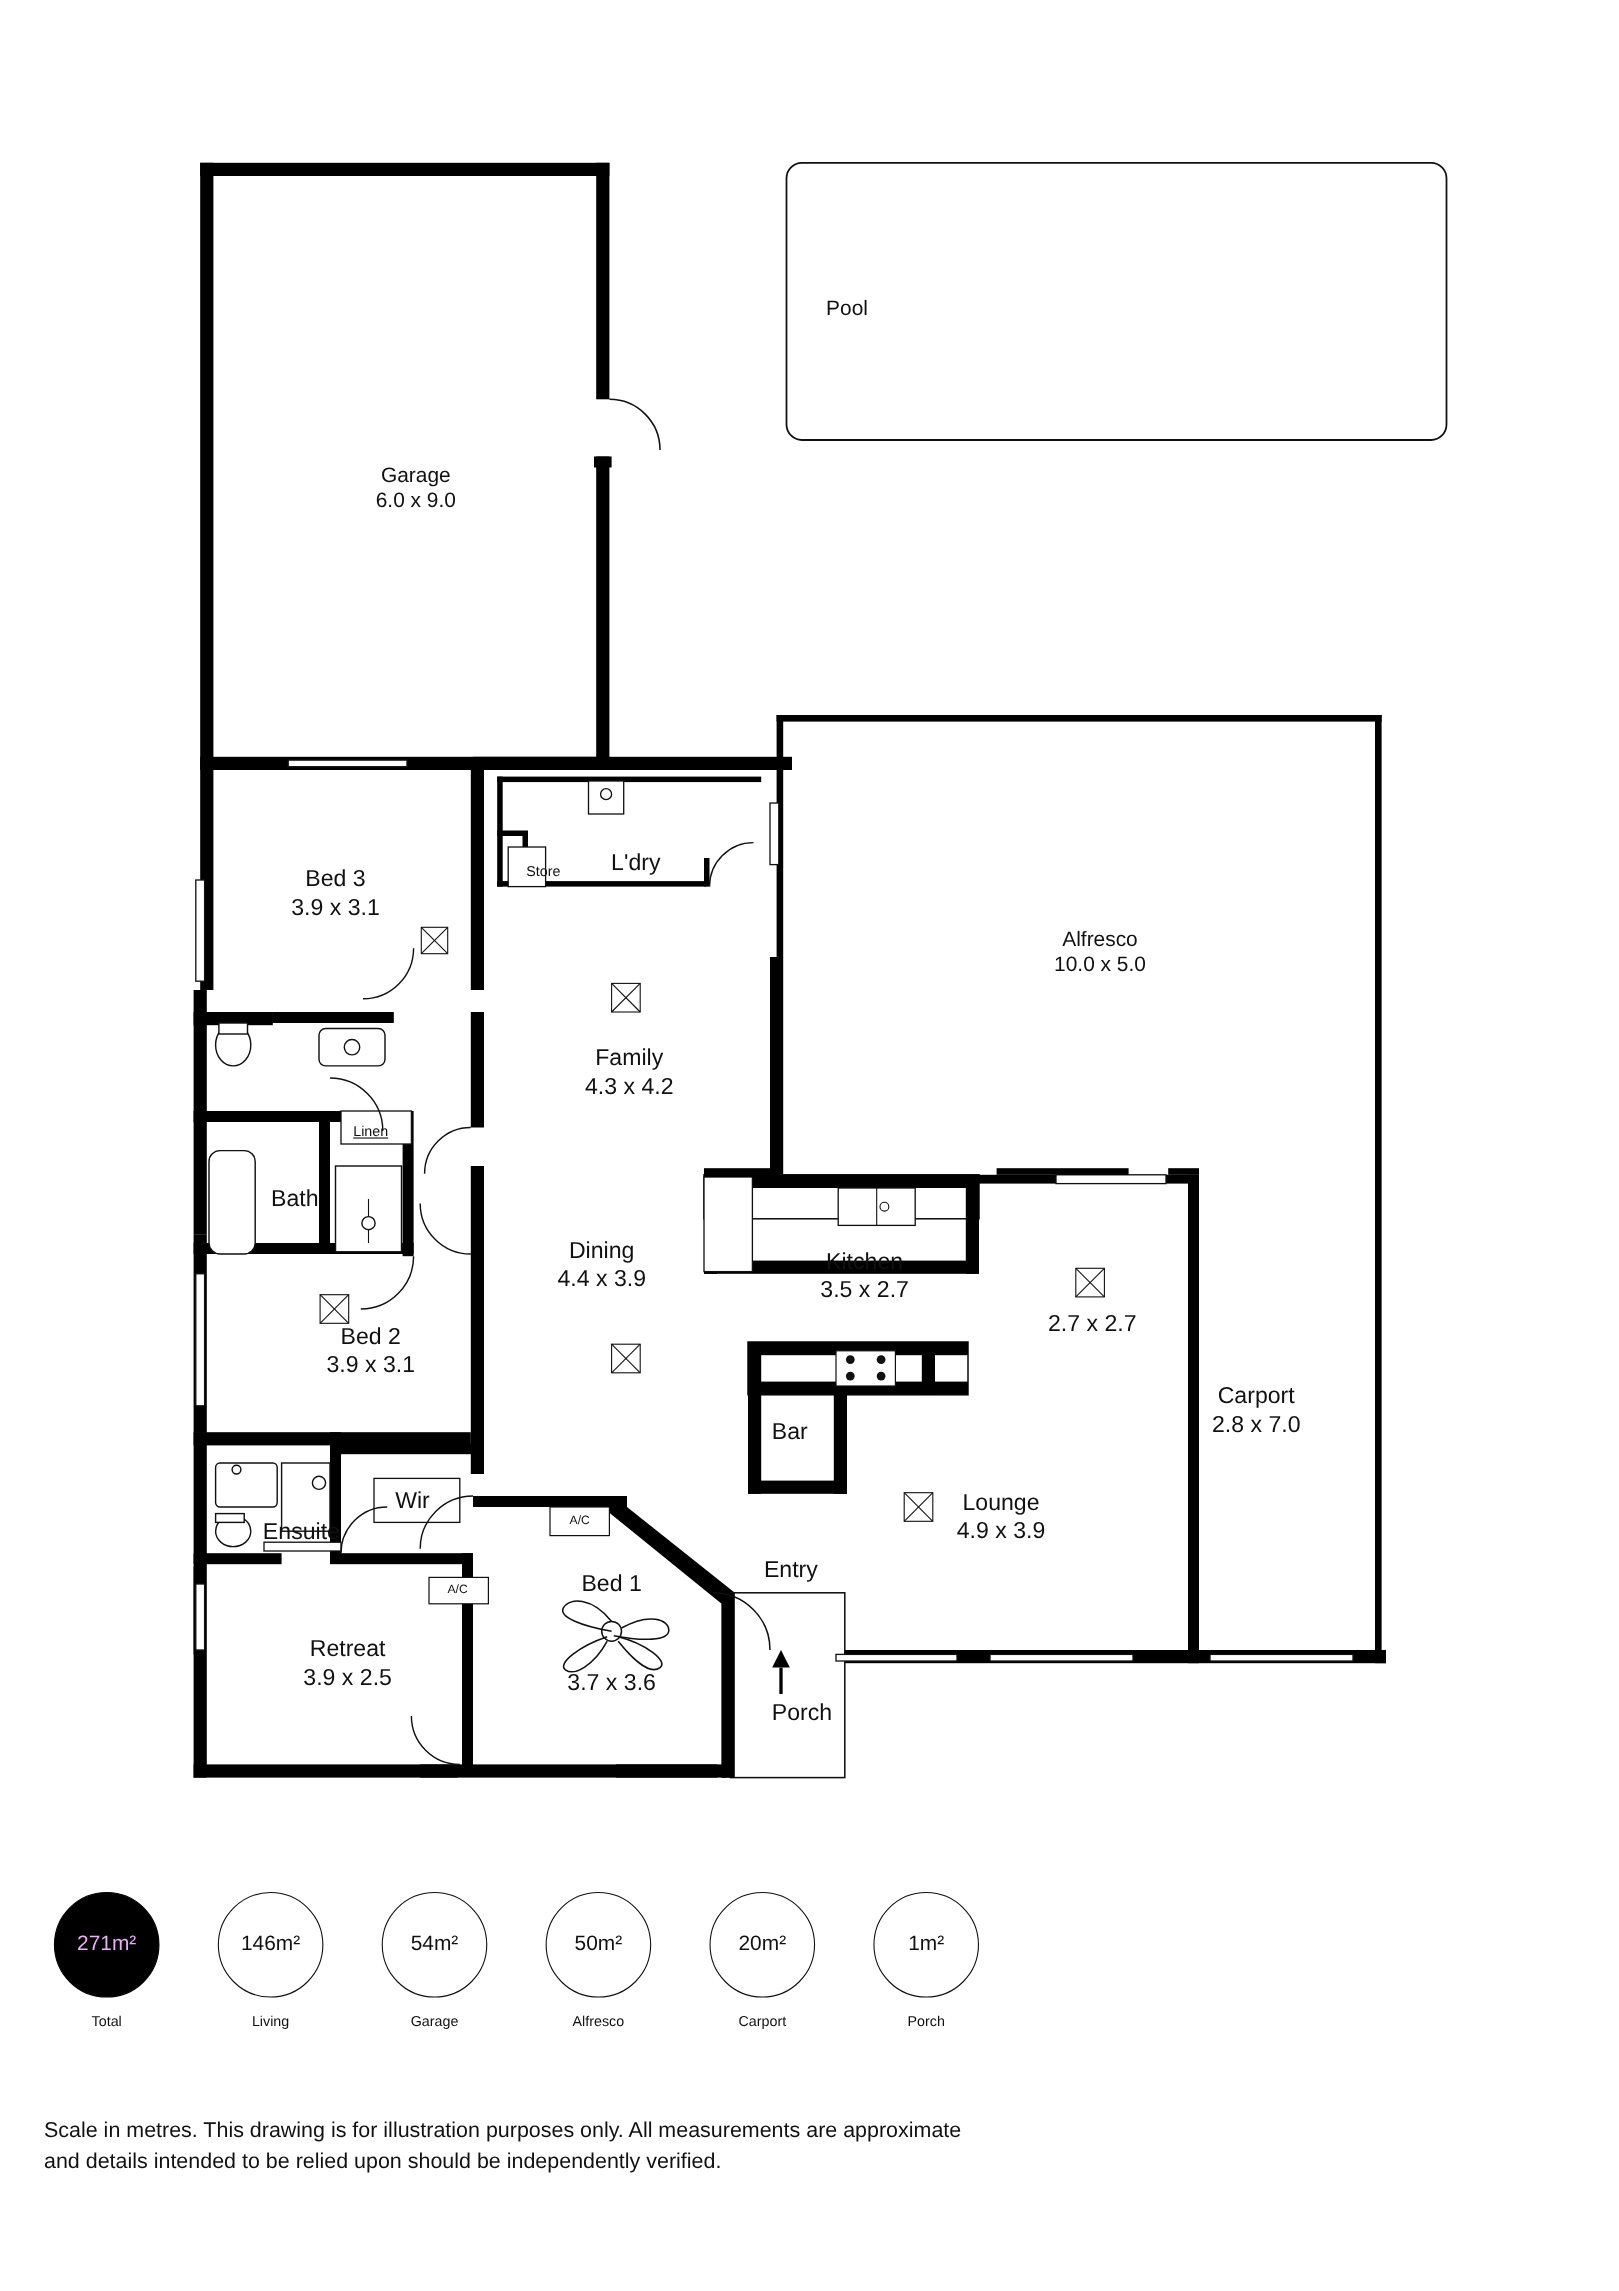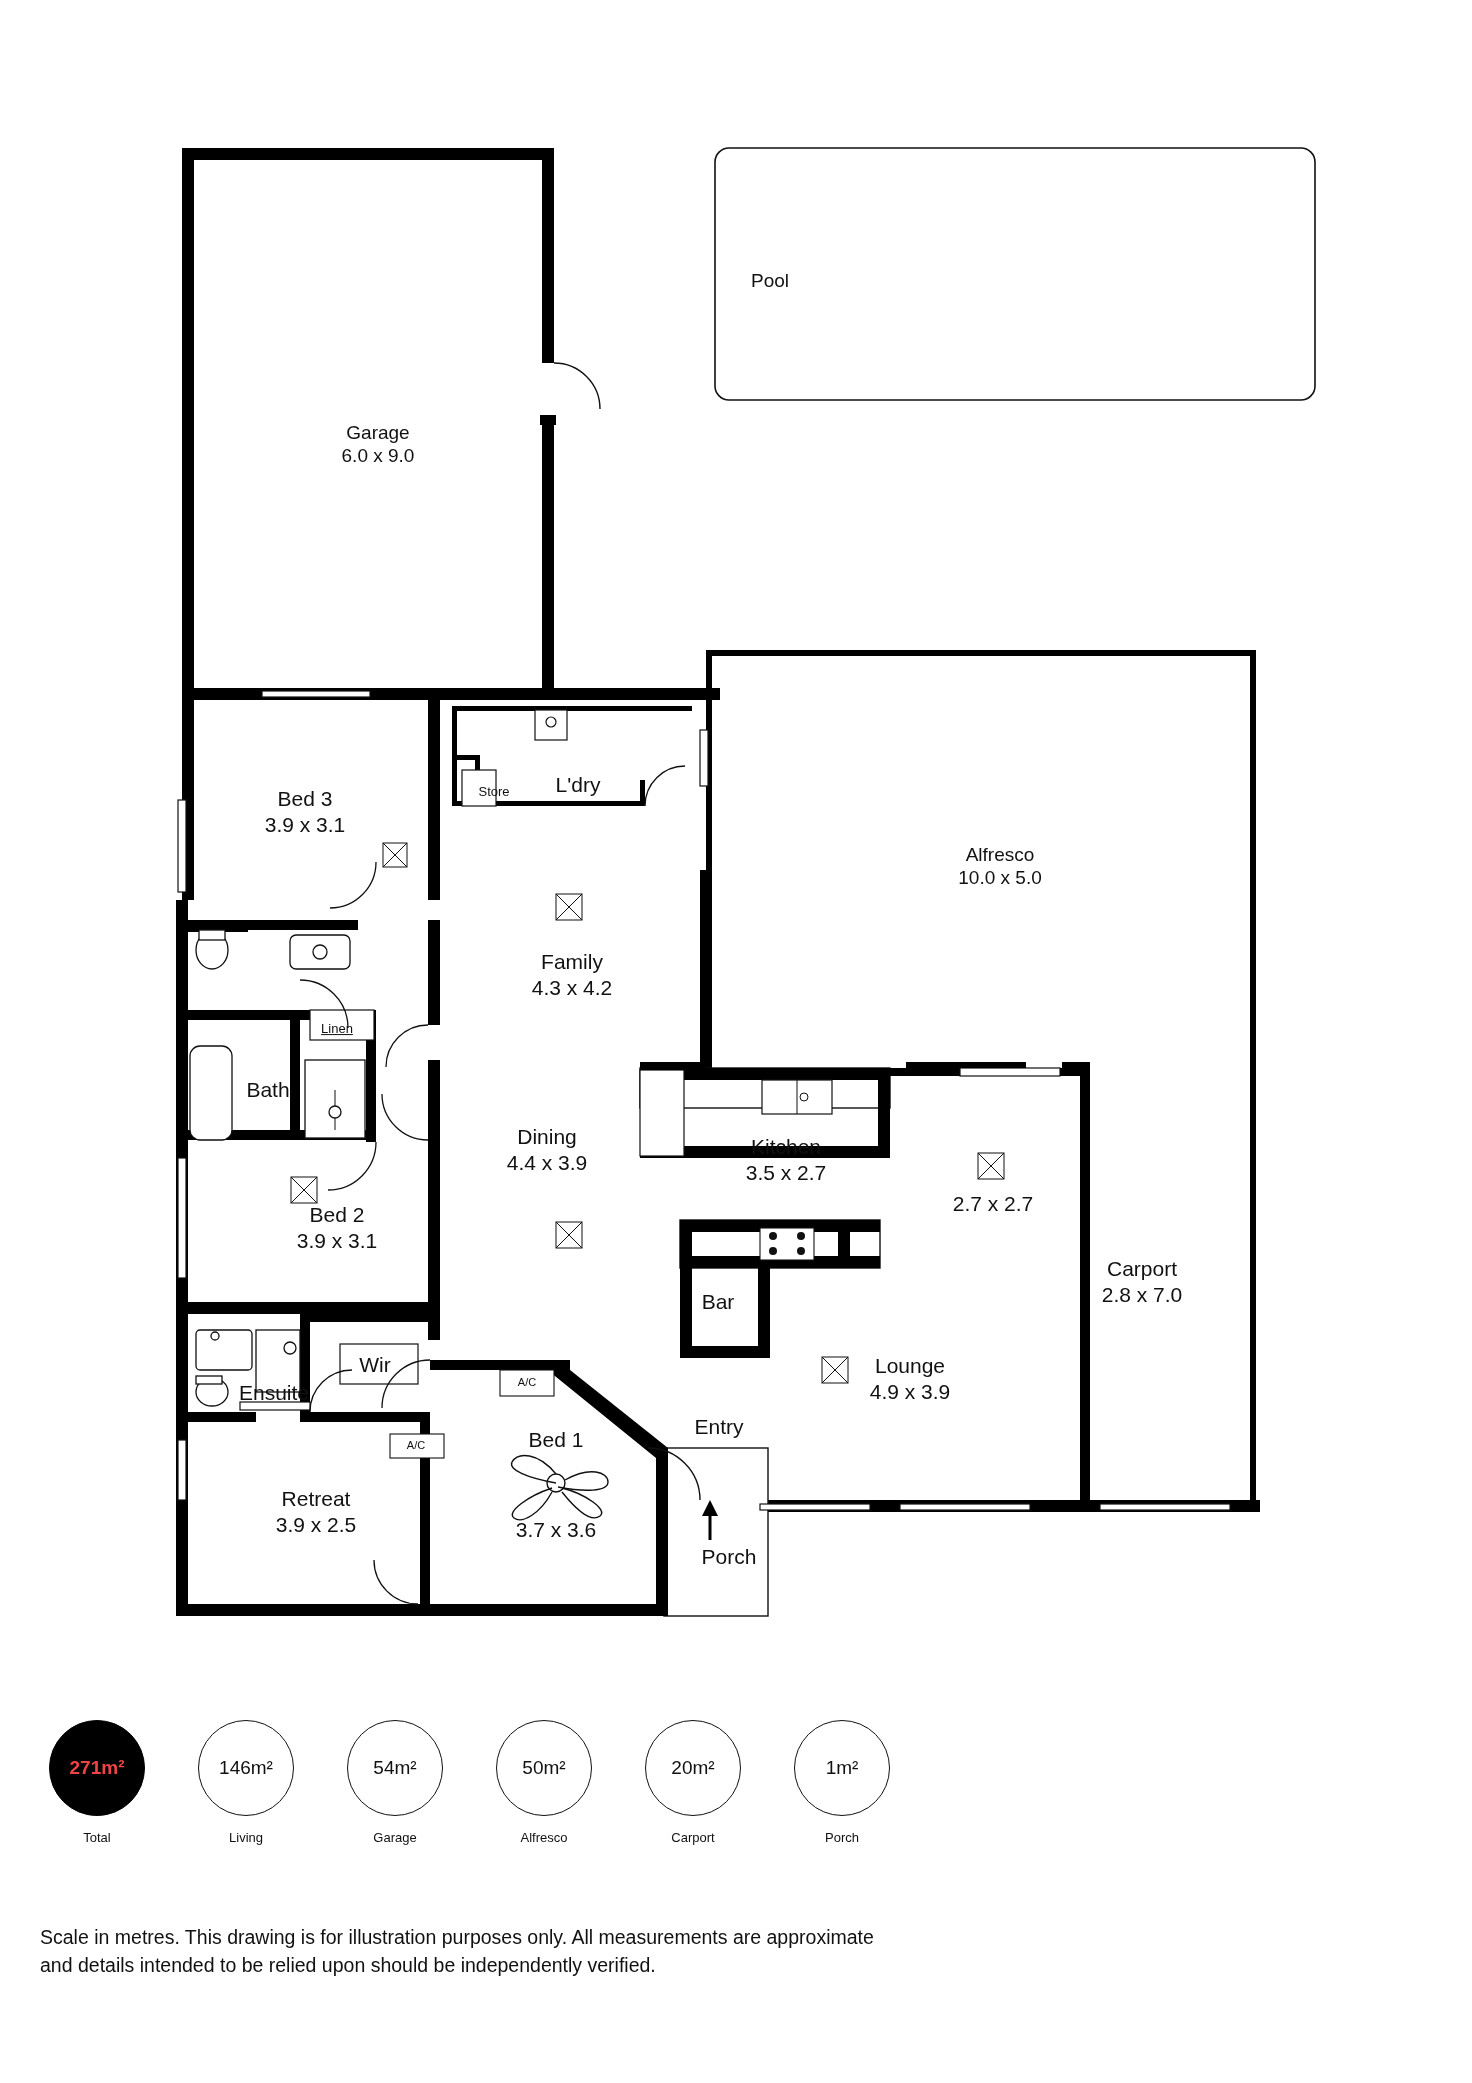--- a/index.html
+++ b/index.html
@@ -67,21 +67,21 @@
     background: #ffffff;
   }
   .area-circle.filled {
     background: #000000;
     border-color: #000000;
   }
   .area-value {
     font-size: 19px;
     color: #111111;
   }
-  .area-circle.filled .area-value { color: #ef4444; font-weight: bold; }
+  .area-circle.filled .area-value { color: #f0abfc; }
   .area-name {
     margin-top: 14px;
     font-size: 13px;
     color: #111111;
   }
 
   #disclaimer {
     position: absolute;
     left: 40px;
     top: 1923px;

